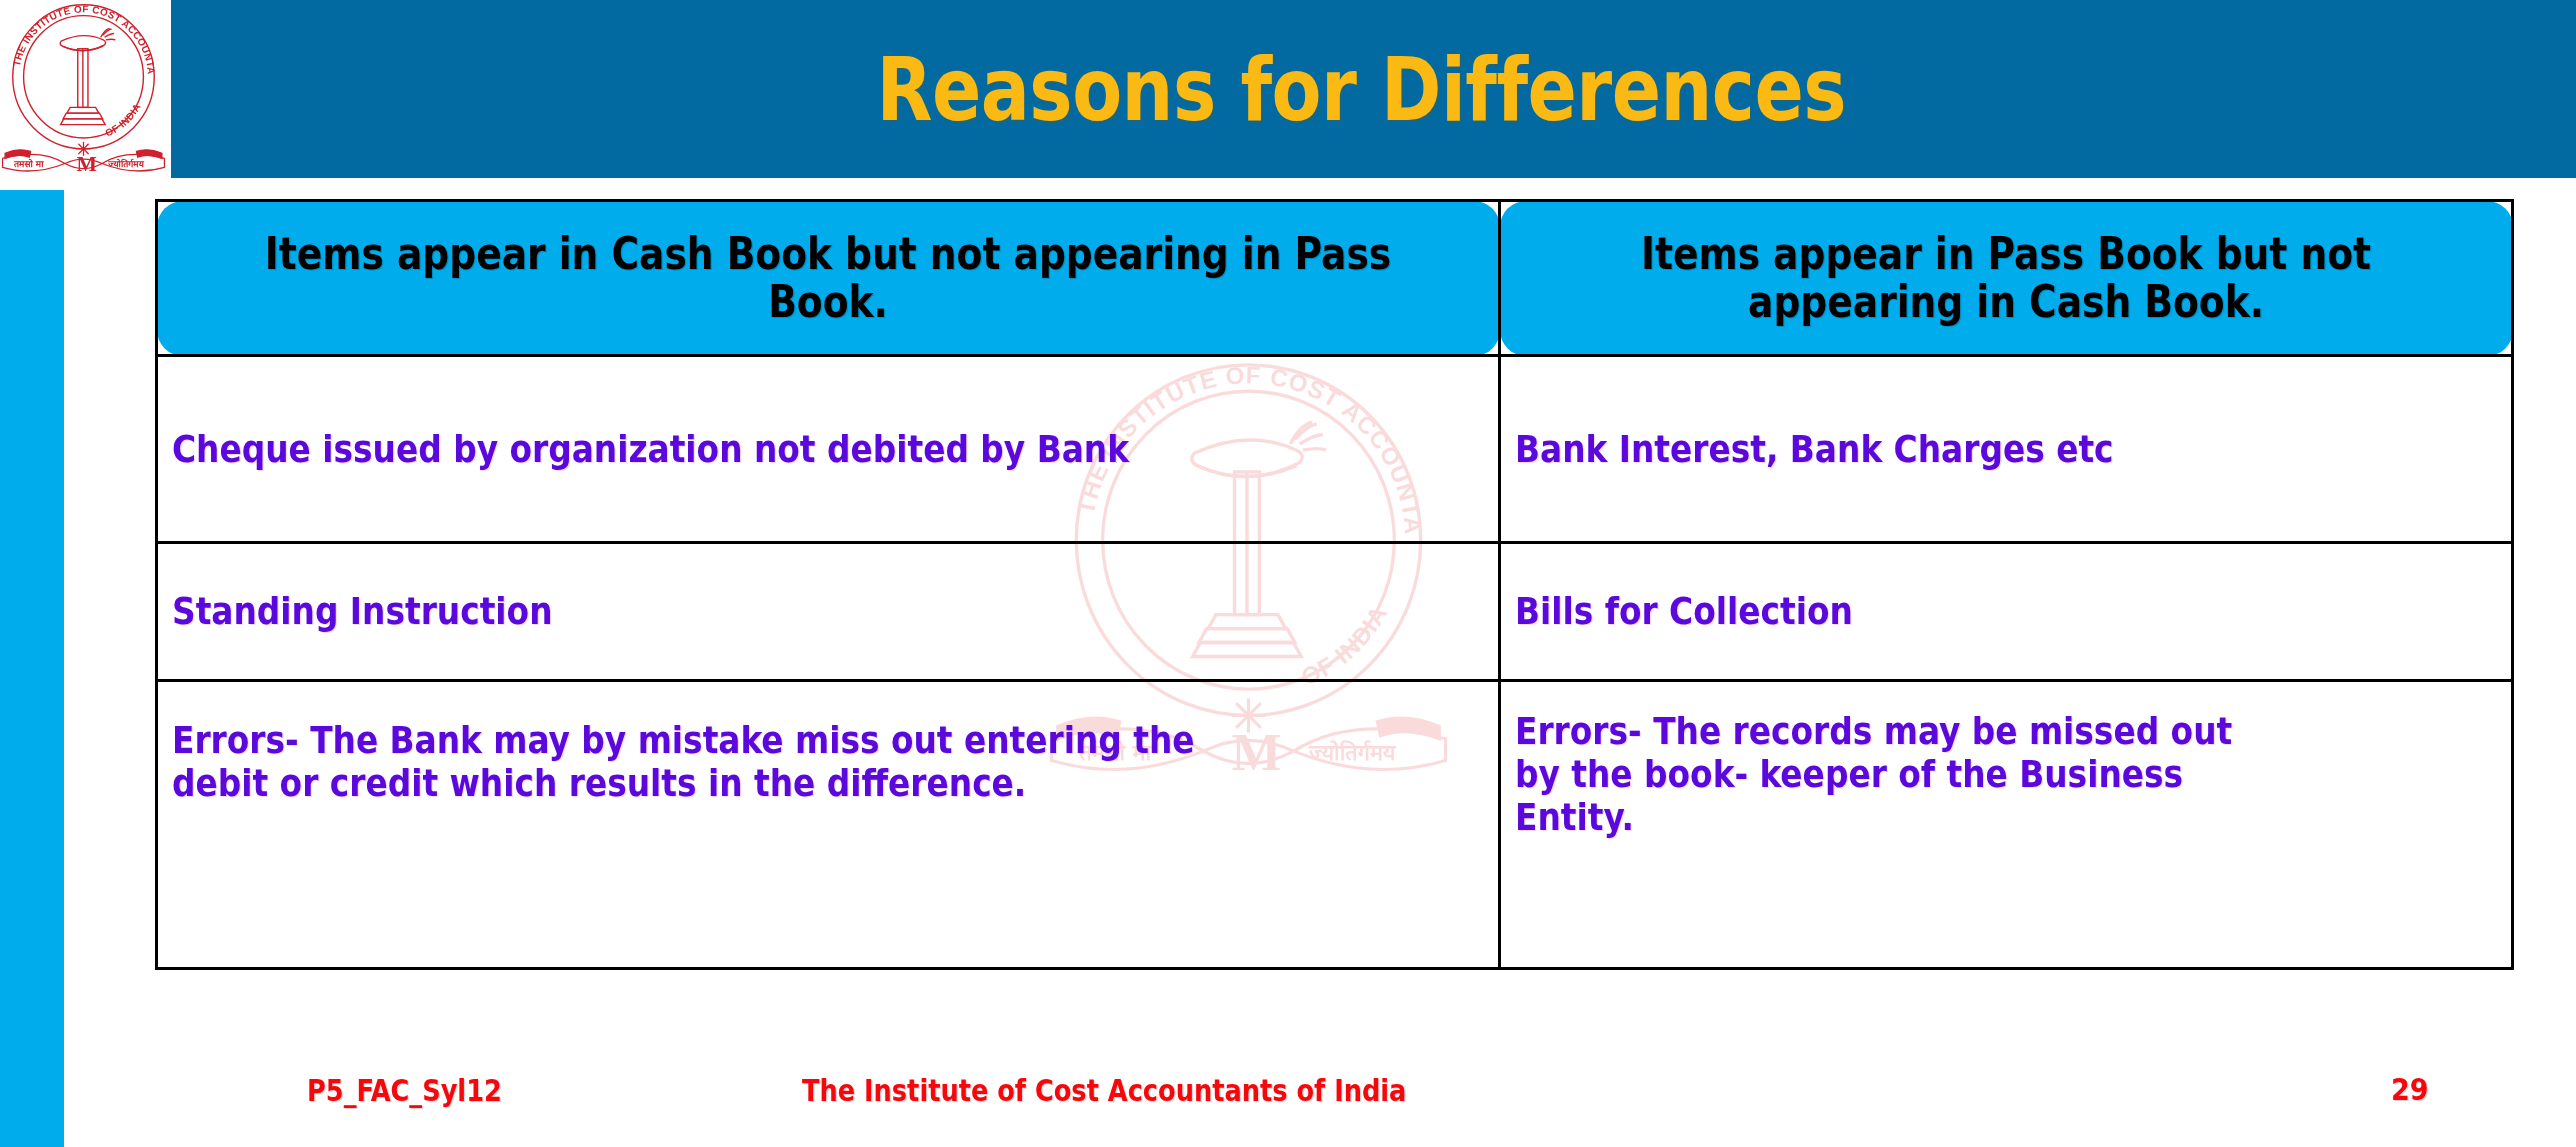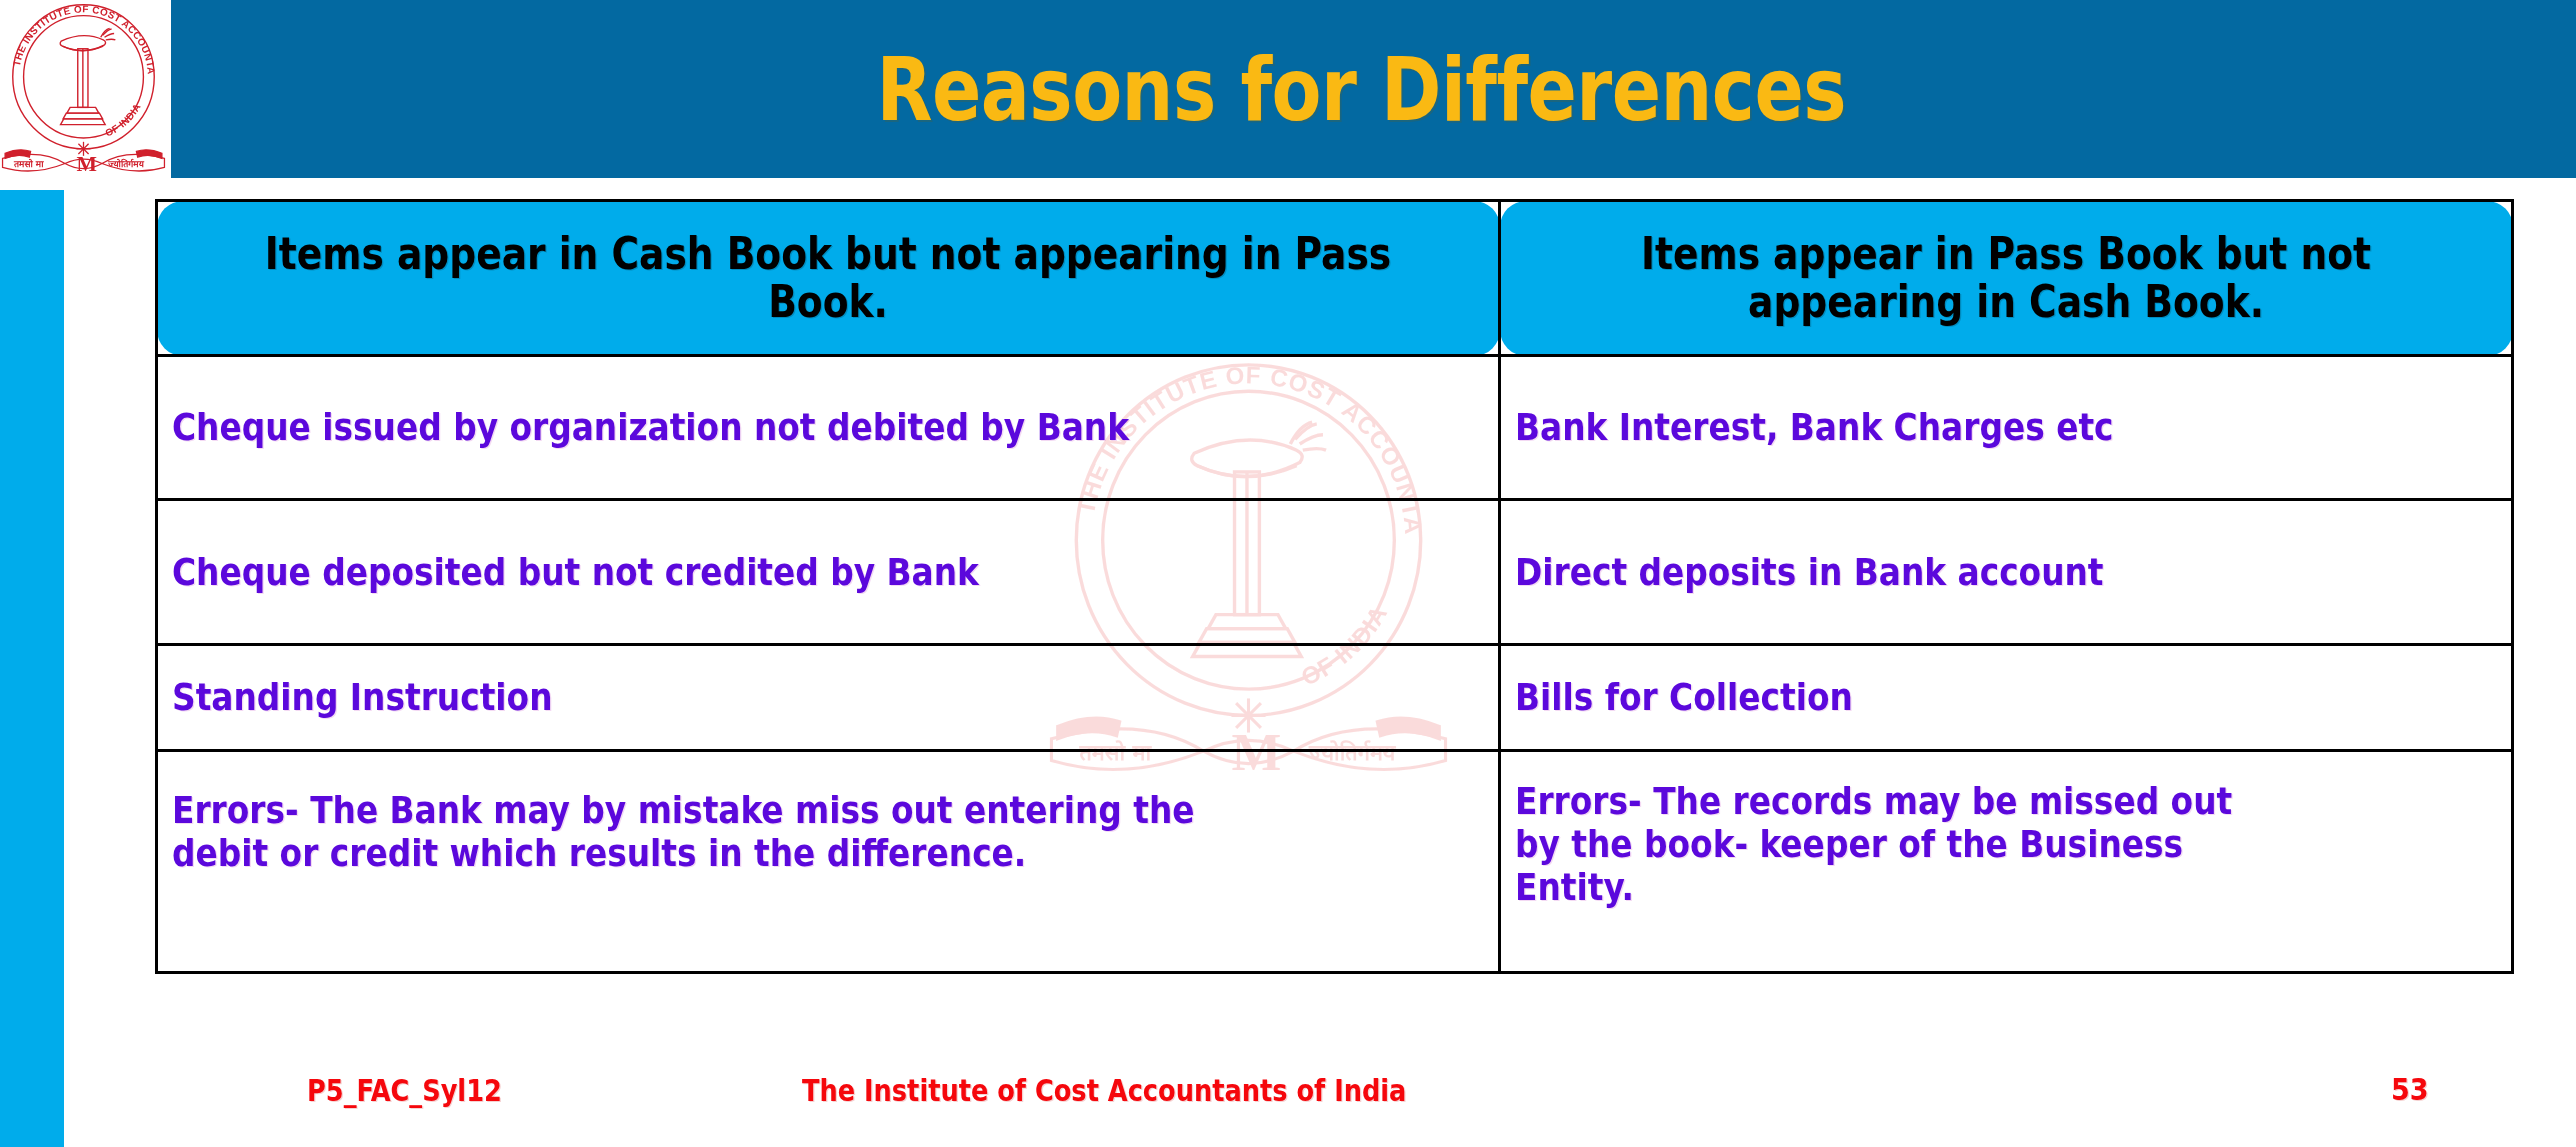--- a/index.html
+++ b/index.html
@@ -287,28 +287,20 @@
     </thead>
     <tbody>
       <tr class="r1">
         <td class="left-cell">
           <span class="cell-text">Cheque issued by organization not debited by Bank</span>
         </td>
         <td class="right-cell">
           <span class="cell-text">Bank Interest, Bank Charges etc</span>
         </td>
       </tr>
-      <tr class="r2">
-        <td class="left-cell">
-          <span class="cell-text">Cheque deposited but not credited by Bank</span>
-        </td>
-        <td class="right-cell">
-          <span class="cell-text">Direct deposits in Bank account</span>
-        </td>
-      </tr>
       <tr class="r3">
         <td class="left-cell">
           <span class="cell-text">Standing Instruction</span>
         </td>
         <td class="right-cell">
           <span class="cell-text">Bills for Collection</span>
         </td>
       </tr>
       <tr class="r4">
         <td class="left-cell">
@@ -320,17 +312,17 @@
 by the book- keeper of the Business
 Entity.</span>
         </td>
       </tr>
     </tbody>
   </table>
 
   <div class="footer">
     <div class="foot-txt foot-code">P5_FAC_Syl12</div>
     <div class="foot-txt foot-inst">The Institute of Cost Accountants of India</div>
-    <div class="foot-txt foot-page">53</div>
+    <div class="foot-txt foot-page">29</div>
   </div>
 
 </div>
 
 
 </body></html>

